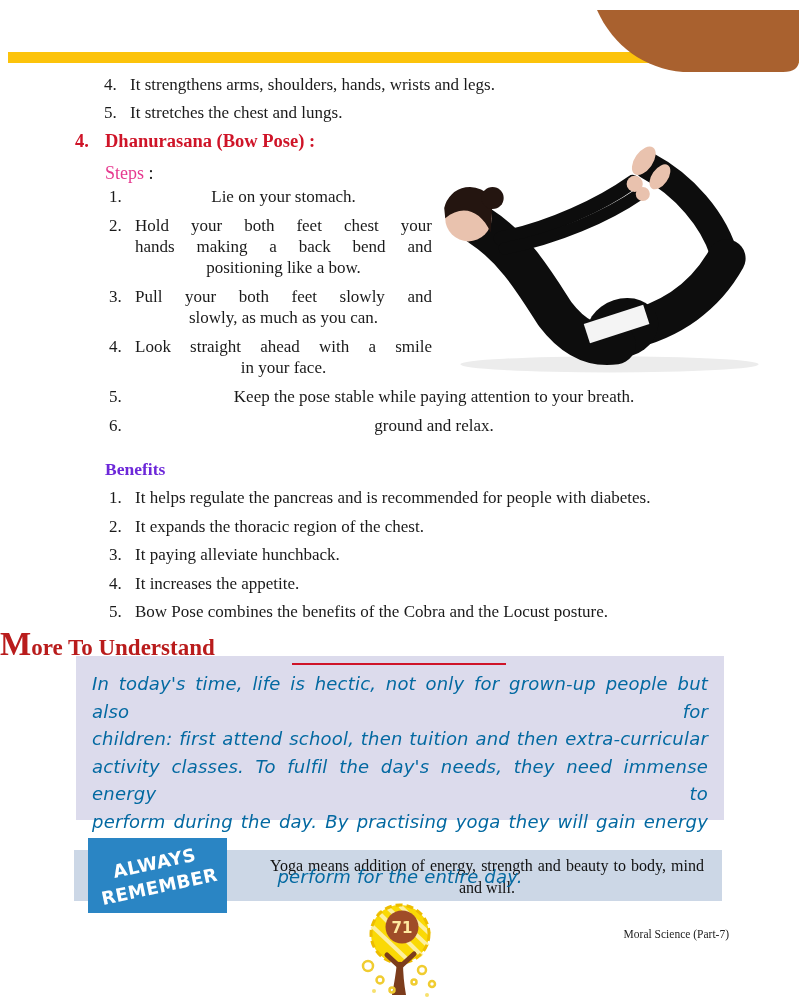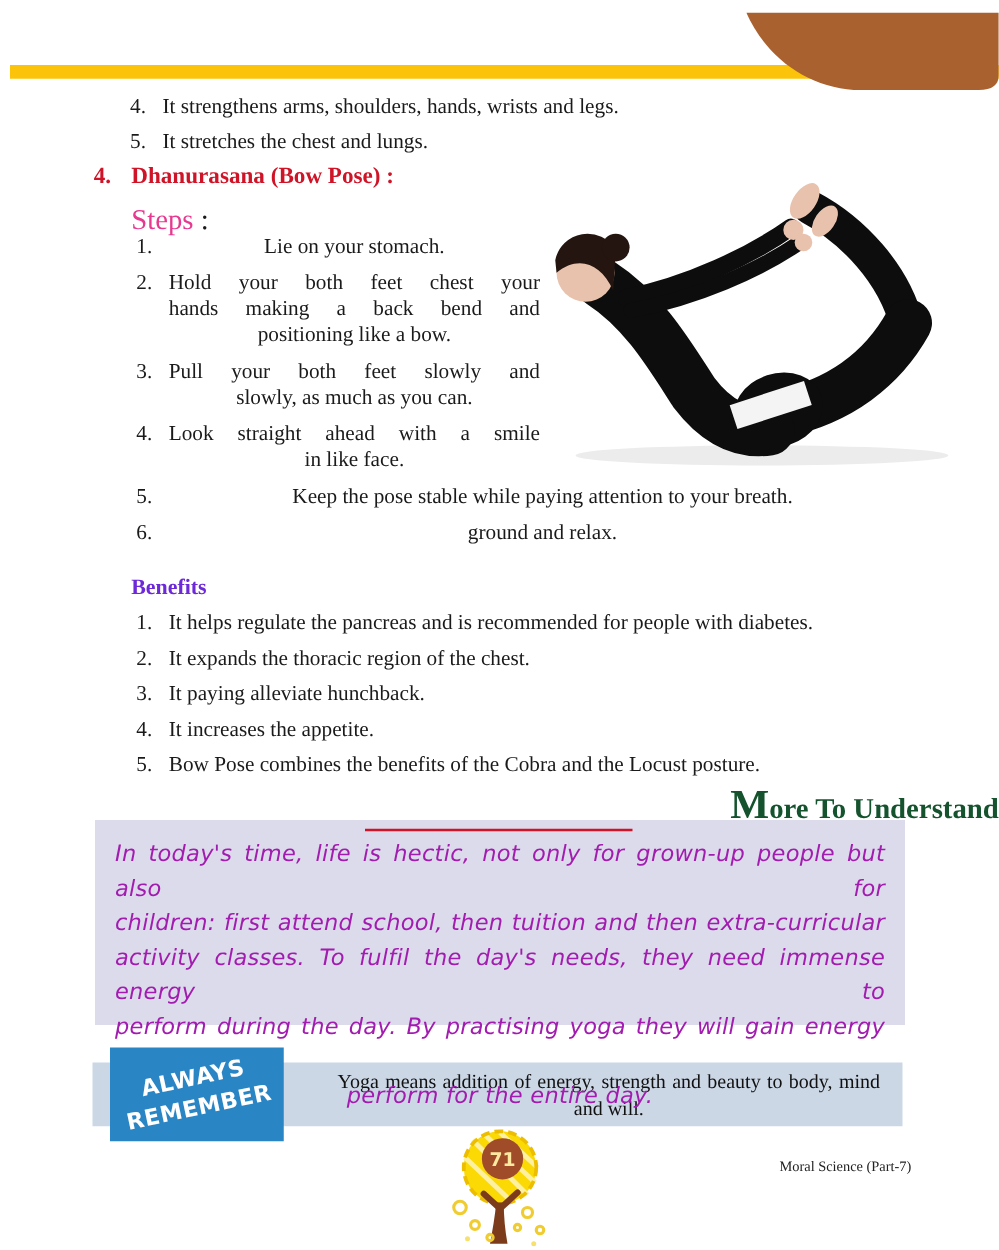--- a/index.html
+++ b/index.html
@@ -14,39 +14,39 @@
   .li{display:flex;margin-bottom:8px;}
   .li .num{flex:0 0 26px;}
   .libody{flex:0 1 auto;}
   .jl{text-align:justify;text-align-last:justify;}
   .ll{text-align:center;white-space:nowrap;}
   
   .top-list{position:absolute;left:104px;top:74px;font-size:17px;line-height:21px;}
   .top-list .li{margin-bottom:7px;}
   .section-heading{position:absolute;left:75px;top:131px;font-size:18.5px;font-weight:bold;color:#cf1428;display:flex;}
   .section-heading .snum{width:30px;}
-  .steps-label{position:absolute;left:105px;top:163px;font-size:23px;font-weight:normal;}
+  .steps-label{position:absolute;left:105px;top:163px;font-size:18px;font-weight:normal;}
   .steps-label .magenta{color:#e6398f;}
   .steps-list{position:absolute;left:109px;top:186px;font-size:17px;line-height:21px;width:624px;}
   .steps-list .li:nth-child(-n+4) .libody{width:297px;}
   .steps-list .li:nth-child(n+5) .libody{width:598px;}
   .steps-list .li:nth-child(n+5) .libody .ll{white-space:normal;}
   .benefits-label{position:absolute;left:105px;top:459px;font-size:17.5px;font-weight:bold;color:#6d28d9;}
   .benefits-list{position:absolute;left:109px;top:487px;font-size:17px;line-height:21px;}
   .benefits-list .li{margin-bottom:7.5px;}
   
   .pose-image{position:absolute;left:418px;top:133px;width:378px;height:248px;}
   
-  .more-heading{position:absolute;left:0;top:626px;width:799px;text-align:right;color:#14532d;font-weight:bold;z-index:3;}
+  .more-heading{position:absolute;left:0;top:626px;width:799px;text-align:left;color:#b91c1c;font-weight:bold;z-index:3;}
   .more-heading .cap{font-size:33px;}
   .more-heading .rest{font-size:23px;}
   .more-underline{position:absolute;left:292px;top:663px;width:214px;height:2px;background:#cf1428;z-index:3;}
   .more-box{position:absolute;left:76px;top:656px;width:648px;height:164px;background:#dcdbec;z-index:1;}
   .more-text{position:absolute;left:16px;top:14px;width:616px;
-    font-family:"DejaVu Sans",sans-serif;font-style:italic;font-size:18px;line-height:27.5px;color:#a21caf;letter-spacing:.2px;}
+    font-family:"DejaVu Sans",sans-serif;font-style:italic;font-size:18px;line-height:27.5px;color:#0369a1;letter-spacing:.2px;}
   
   .ar-strip{position:absolute;left:74px;top:850px;width:648px;height:51px;background:#ccd7e6;}
   .ar-text{position:absolute;left:196px;top:5px;width:434px;font-size:16px;line-height:22px;color:#111;}
   .ar-badge{position:absolute;left:88px;top:838px;width:139px;height:75px;background:#2a85c4;z-index:2;
     display:flex;align-items:center;justify-content:center;}
   .ar-badge .rot{transform:rotate(-12deg);color:#fff;font-family:"DejaVu Sans",sans-serif;font-weight:bold;
     font-size:18px;line-height:1.35;text-align:center;letter-spacing:.5px;white-space:nowrap;}
   
   .tree{position:absolute;left:352px;top:900px;width:96px;height:100px;}
   .book-title{position:absolute;right:70px;top:928px;font-size:11.5px;color:#222;text-align:center;}
@@ -102,21 +102,21 @@
       <span class="num">3.</span>
       <div class="libody">
         <div class="jl">Pull your both feet slowly and</div>
         <div class="ll">slowly, as much as you can.</div>
       </div>
     </div>
     <div class="li">
       <span class="num">4.</span>
       <div class="libody">
         <div class="jl">Look straight ahead with a smile</div>
-        <div class="ll">in like face.</div>
+        <div class="ll">in your face.</div>
       </div>
     </div>
     <div class="li">
       <span class="num">5.</span>
       <div class="libody">
         <div class="ll">Keep the pose stable while paying attention to your breath.</div>
       </div>
     </div>
     <div class="li">
       <span class="num">6.</span>

